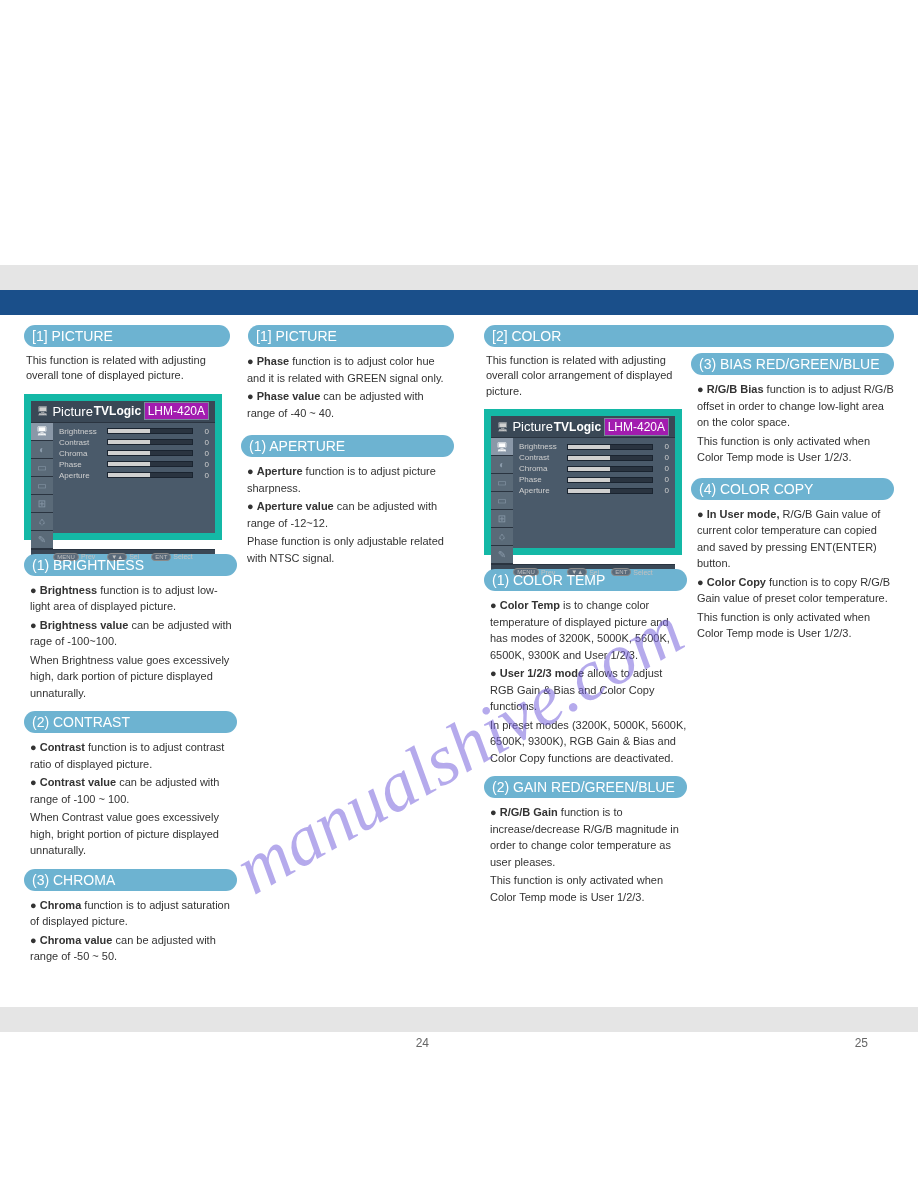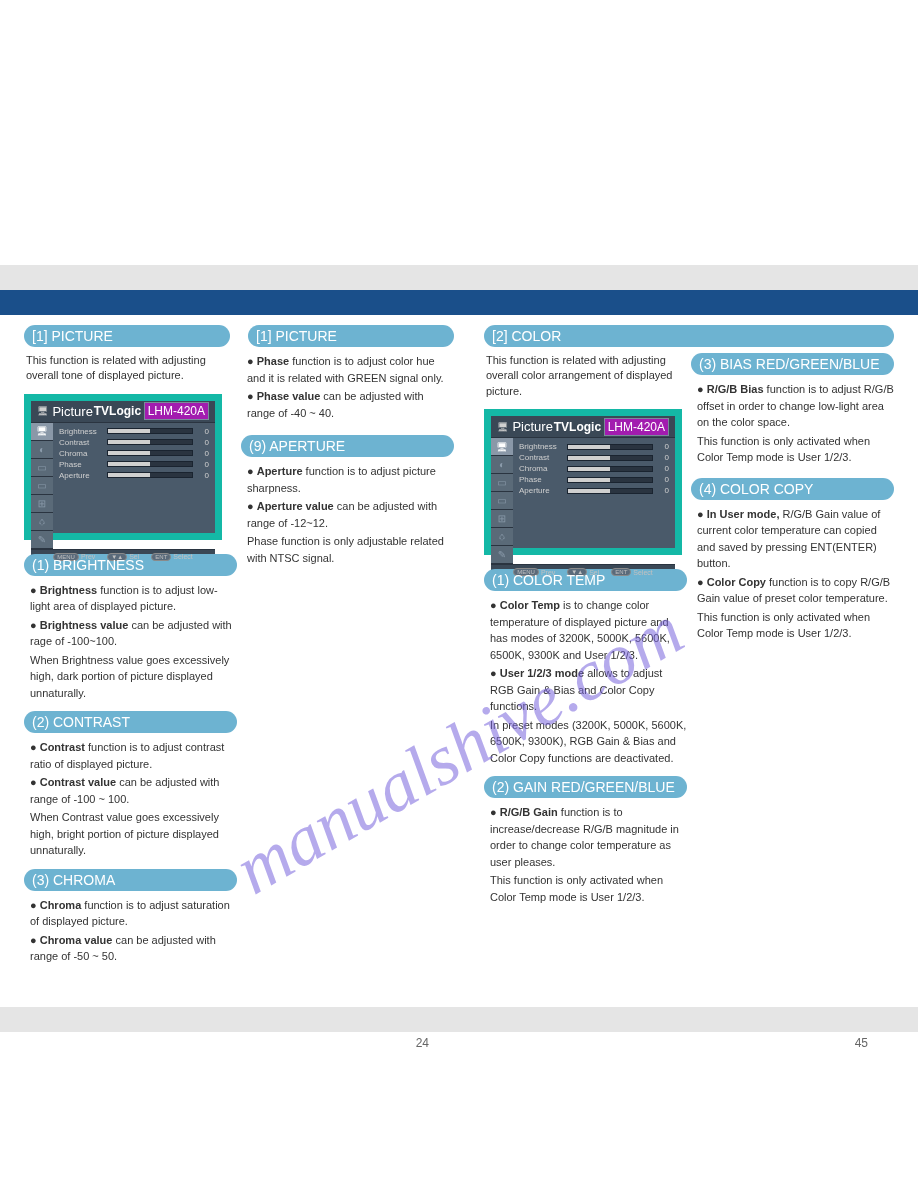--- a/index.html
+++ b/index.html
@@ -279,21 +279,21 @@
           </div>
         </div>
 
         <div>
           <div class="section-header" style="visibility:hidden;height:0;padding:0;margin:0;">(4) PHASE</div>
           <div class="bullet-group">
             <div class="bullet-item">● <span class="bullet-title">Phase</span><span> function is to adjust color hue and it is related with GREEN signal only.</span></div>
             <div class="bullet-item">● <span class="bullet-title">Phase value</span><span> can be adjusted with range of -40 ~ 40.</span></div>
           </div>
 
-          <div class="section-header" style="margin-top:14px;">(9) APERTURE</div>
+          <div class="section-header" style="margin-top:14px;">(1) APERTURE</div>
           <div class="bullet-group">
             <div class="bullet-item">● <span class="bullet-title">Aperture</span><span> function is to adjust picture sharpness.</span></div>
             <div class="bullet-item">● <span class="bullet-title">Aperture value</span><span> can be adjusted with range of -12~12.</span></div>
             <div class="bullet-item"><span>Phase function is only adjustable related with NTSC signal.</span></div>
           </div>
         </div>
       </div>
     </div>
 
     <div class="right-col">
@@ -406,19 +406,19 @@
             <div class="bullet-item"><span>This function is only activated when Color Temp mode is User 1/2/3.</span></div>
           </div>
         </div>
       </div>
     </div>
   </div>
 
   <div class="gray-band"></div>
   <div class="page-num-row">
     <div class="page-num-left">24</div>
-    <div class="page-num-right">45</div>
+    <div class="page-num-right">25</div>
   </div>
 
   <div style="height:240px;"></div>
 
   <div class="watermark">manualshive.com</div>
 </div>
 
 </body></html>

